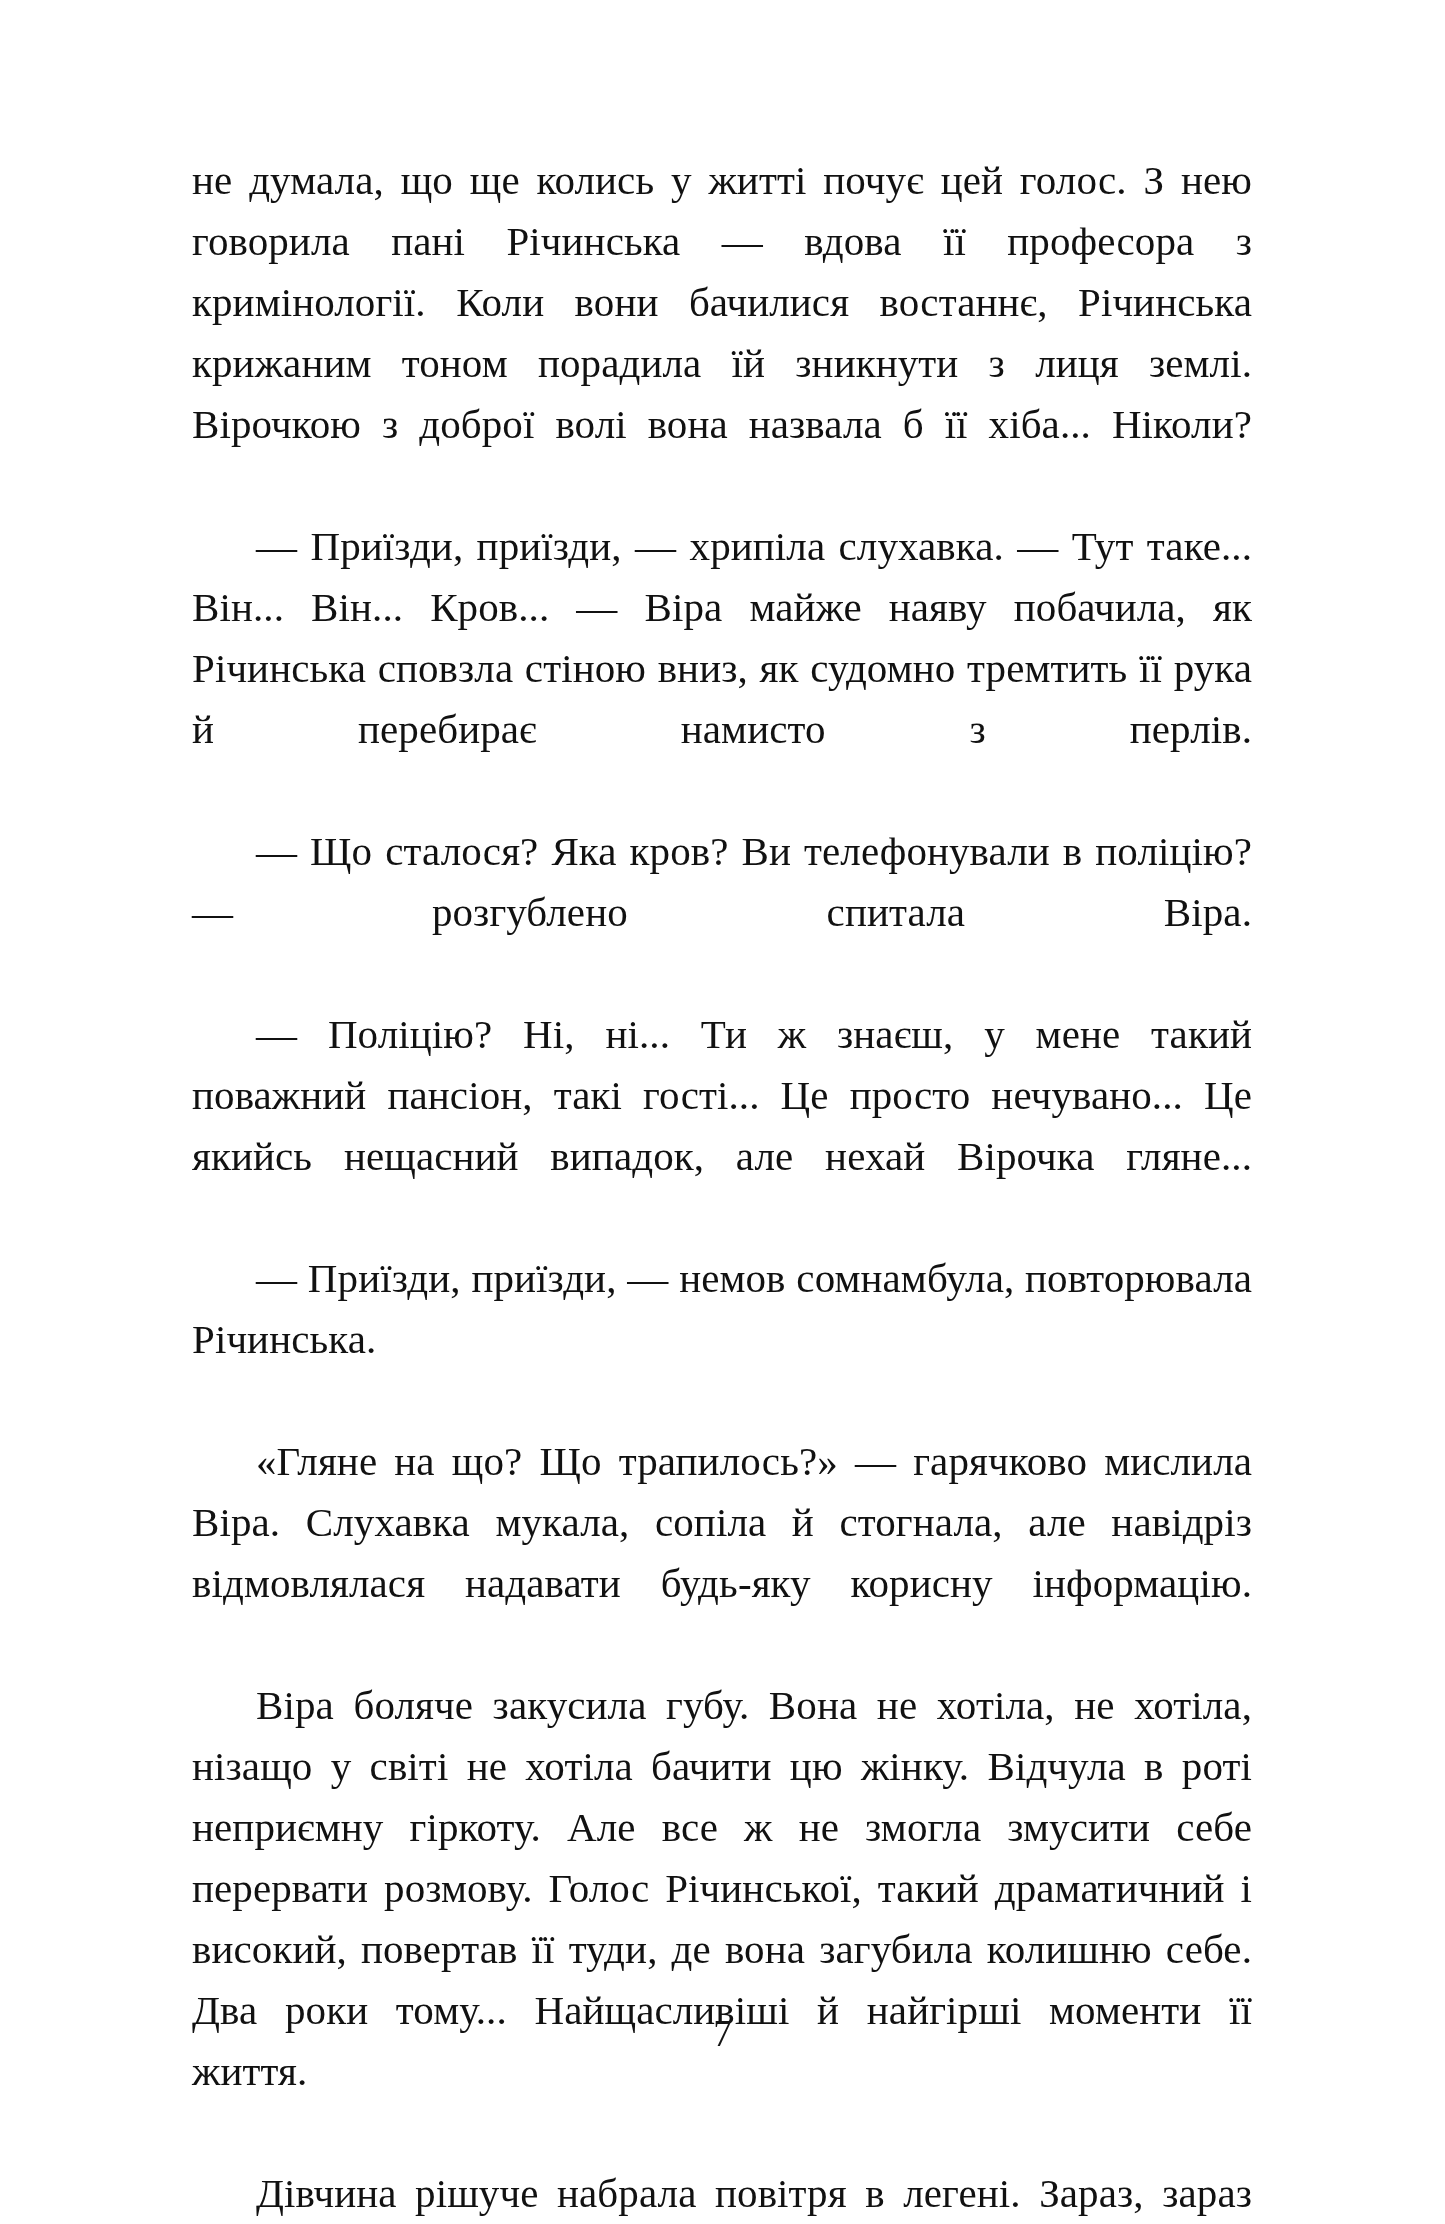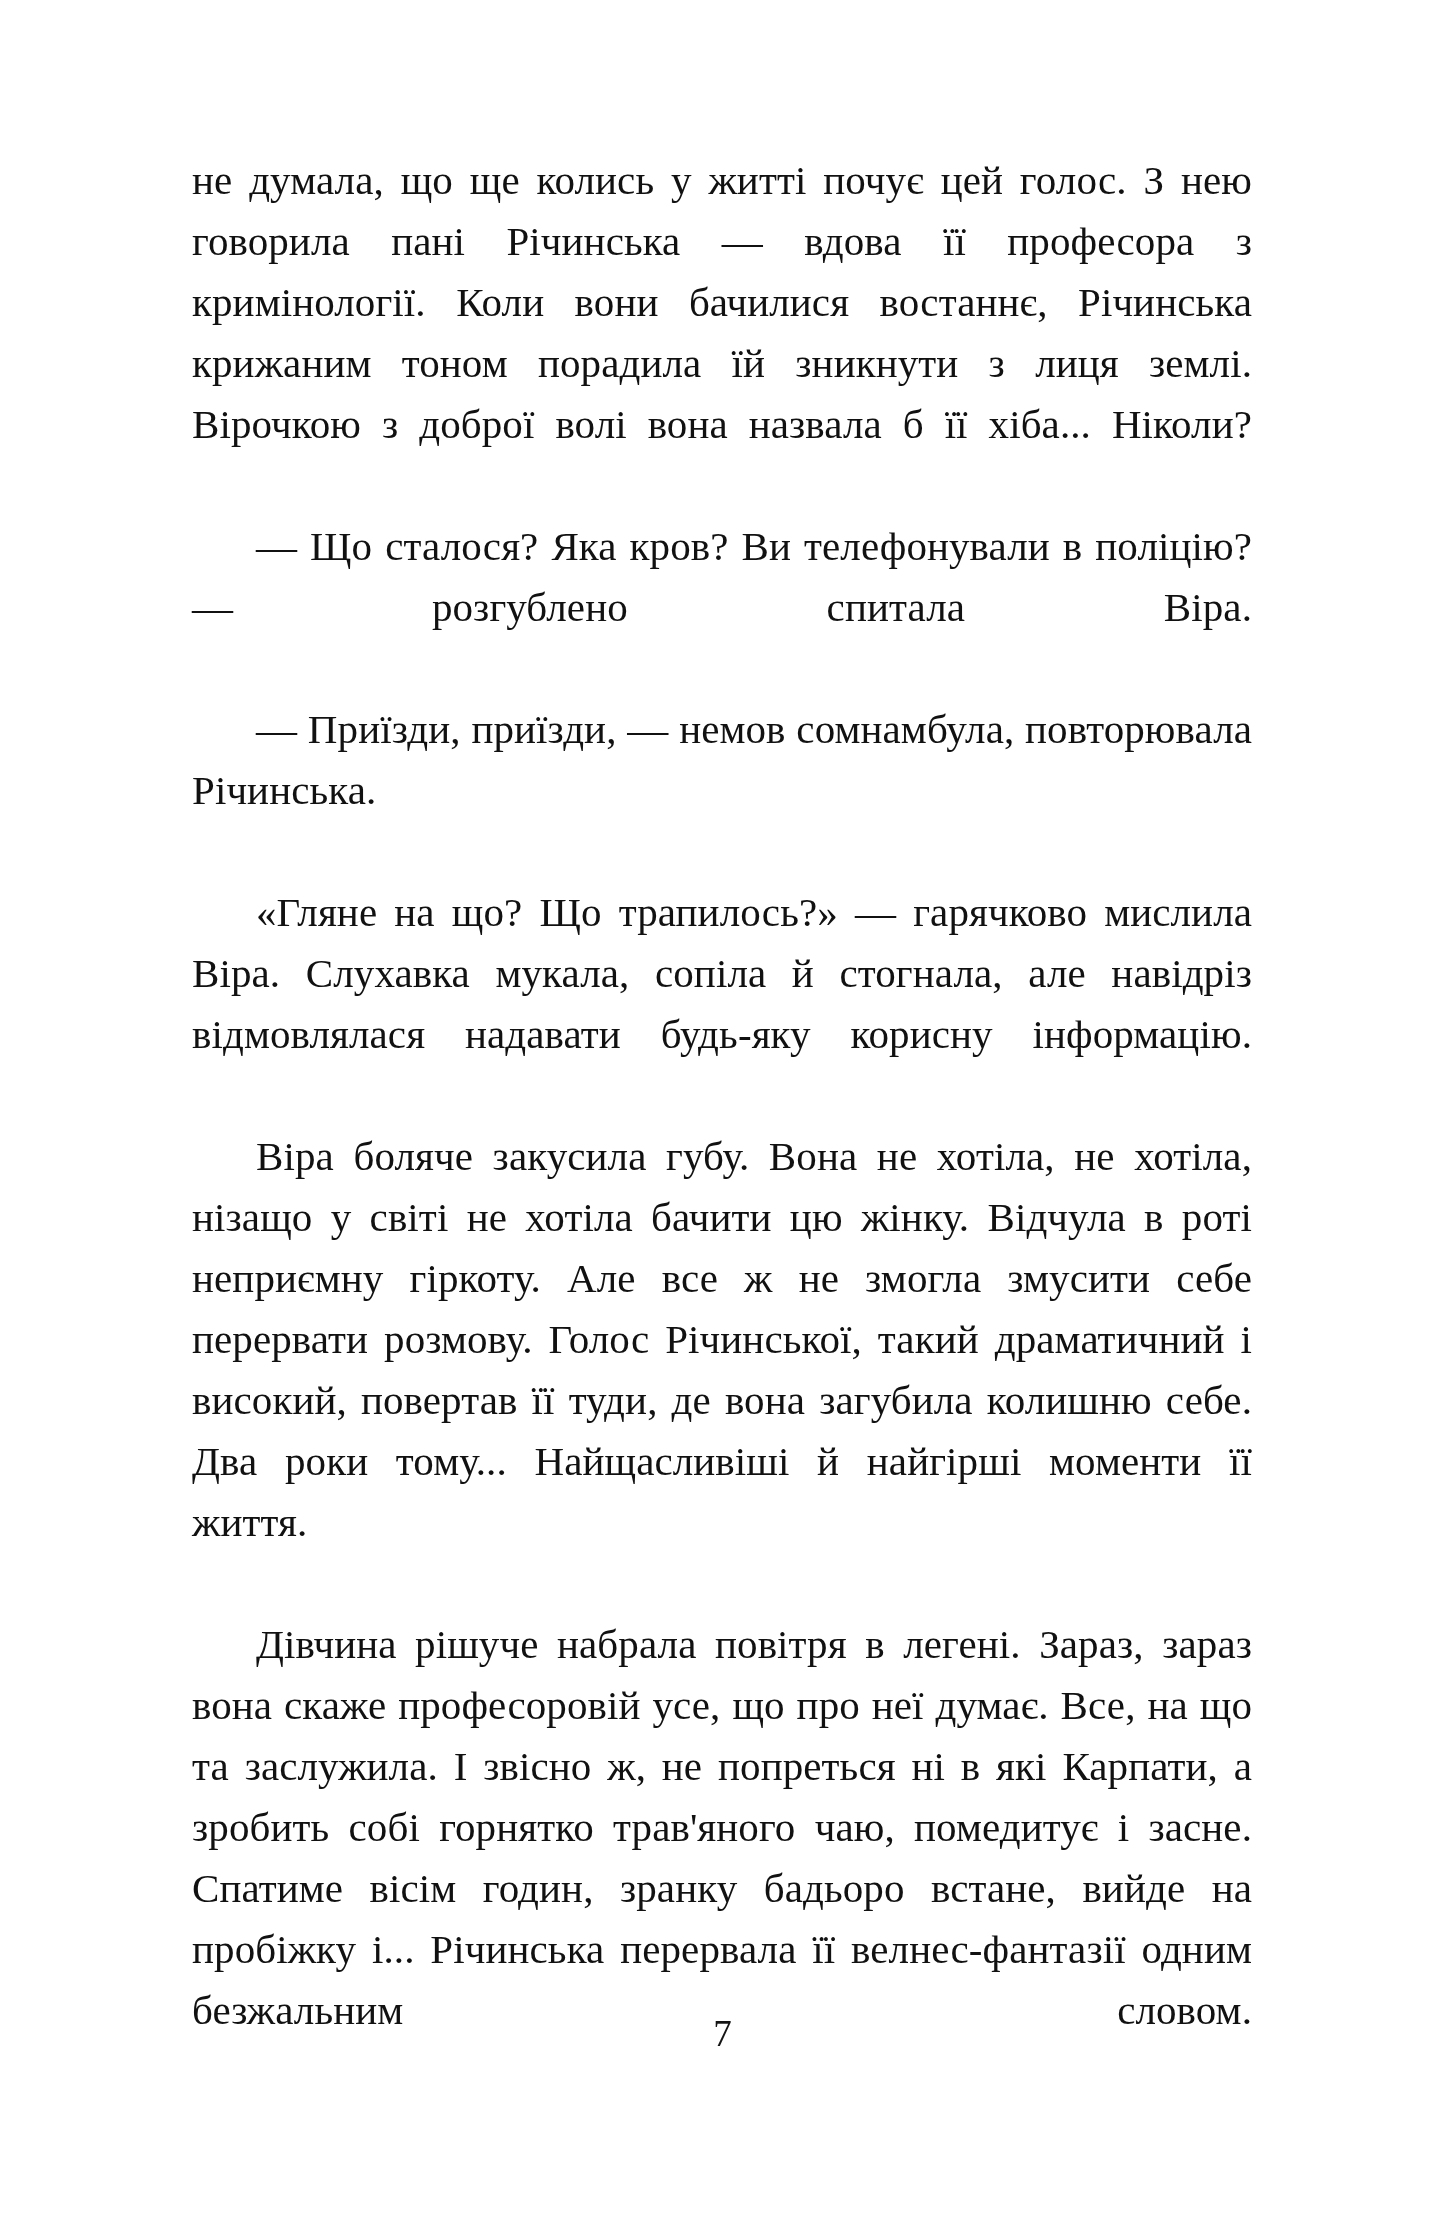--- a/index.html
+++ b/index.html
@@ -67,23 +67,25 @@
 </style>
 </head>
 <body>
 
 <div class="page">
 
   <div class="text-block">
 
     <p class="para flush">не думала, що ще колись у житті почує цей голос. З нею говорила пані Річинська — вдова її професора з кримінології. Коли вони бачилися востаннє, Річинська крижаним тоном порадила їй зникнути з лиця землі. Вірочкою з доброї волі вона назвала б її хіба... Ніколи?</p>
 
+    <p class="para indent">— Приїзди, приїзди, — хрипіла слухавка. — Тут таке... Він... Він... Кров... — Віра майже наяву побачила, як Річинська сповзла стіною вниз, як судомно тремтить її рука й перебирає намисто з перлів.</p>
 
     <p class="para indent">— Що сталося? Яка кров? Ви телефонували в поліцію? — розгублено спитала Віра.</p>
 
+    <p class="para indent">— Поліцію? Ні, ні... Ти ж знаєш, у мене такий поважний пансіон, такі гості... Це просто нечувано... Це якийсь нещасний випадок, але нехай Вірочка гляне...</p>
 
     <p class="para indent">— Приїзди, приїзди, — немов сомнамбула, повторювала Річинська.</p>
 
     <p class="para indent">«Гляне на що? Що трапилось?» — гарячково мислила Віра. Слухавка мукала, сопіла й стогнала, але навідріз відмовлялася надавати будь-яку корисну інформацію.</p>
 
     <p class="para indent">Віра боляче закусила губу. Вона не хотіла, не хотіла, нізащо у світі не хотіла бачити цю жінку. Відчула в роті неприємну гіркоту. Але все ж не змогла змусити себе перервати розмову. Голос Річинської, такий драматичний і високий, повертав її туди, де вона загубила колишню себе. Два роки тому... Найщасливіші й найгірші моменти її життя.</p>
 
     <p class="para indent">Дівчина рішуче набрала повітря в легені. Зараз, зараз вона скаже професоровій усе, що про неї думає. Все, на що та заслужила. І звісно ж, не попреться ні в які Карпати, а зробить собі горнятко трав'яного чаю, помедитує і засне. Спатиме вісім годин, зранку бадьоро встане, вийде на пробіжку і... Річинська перервала її велнес-фантазії одним безжальним словом.</p>
 
   </div>

